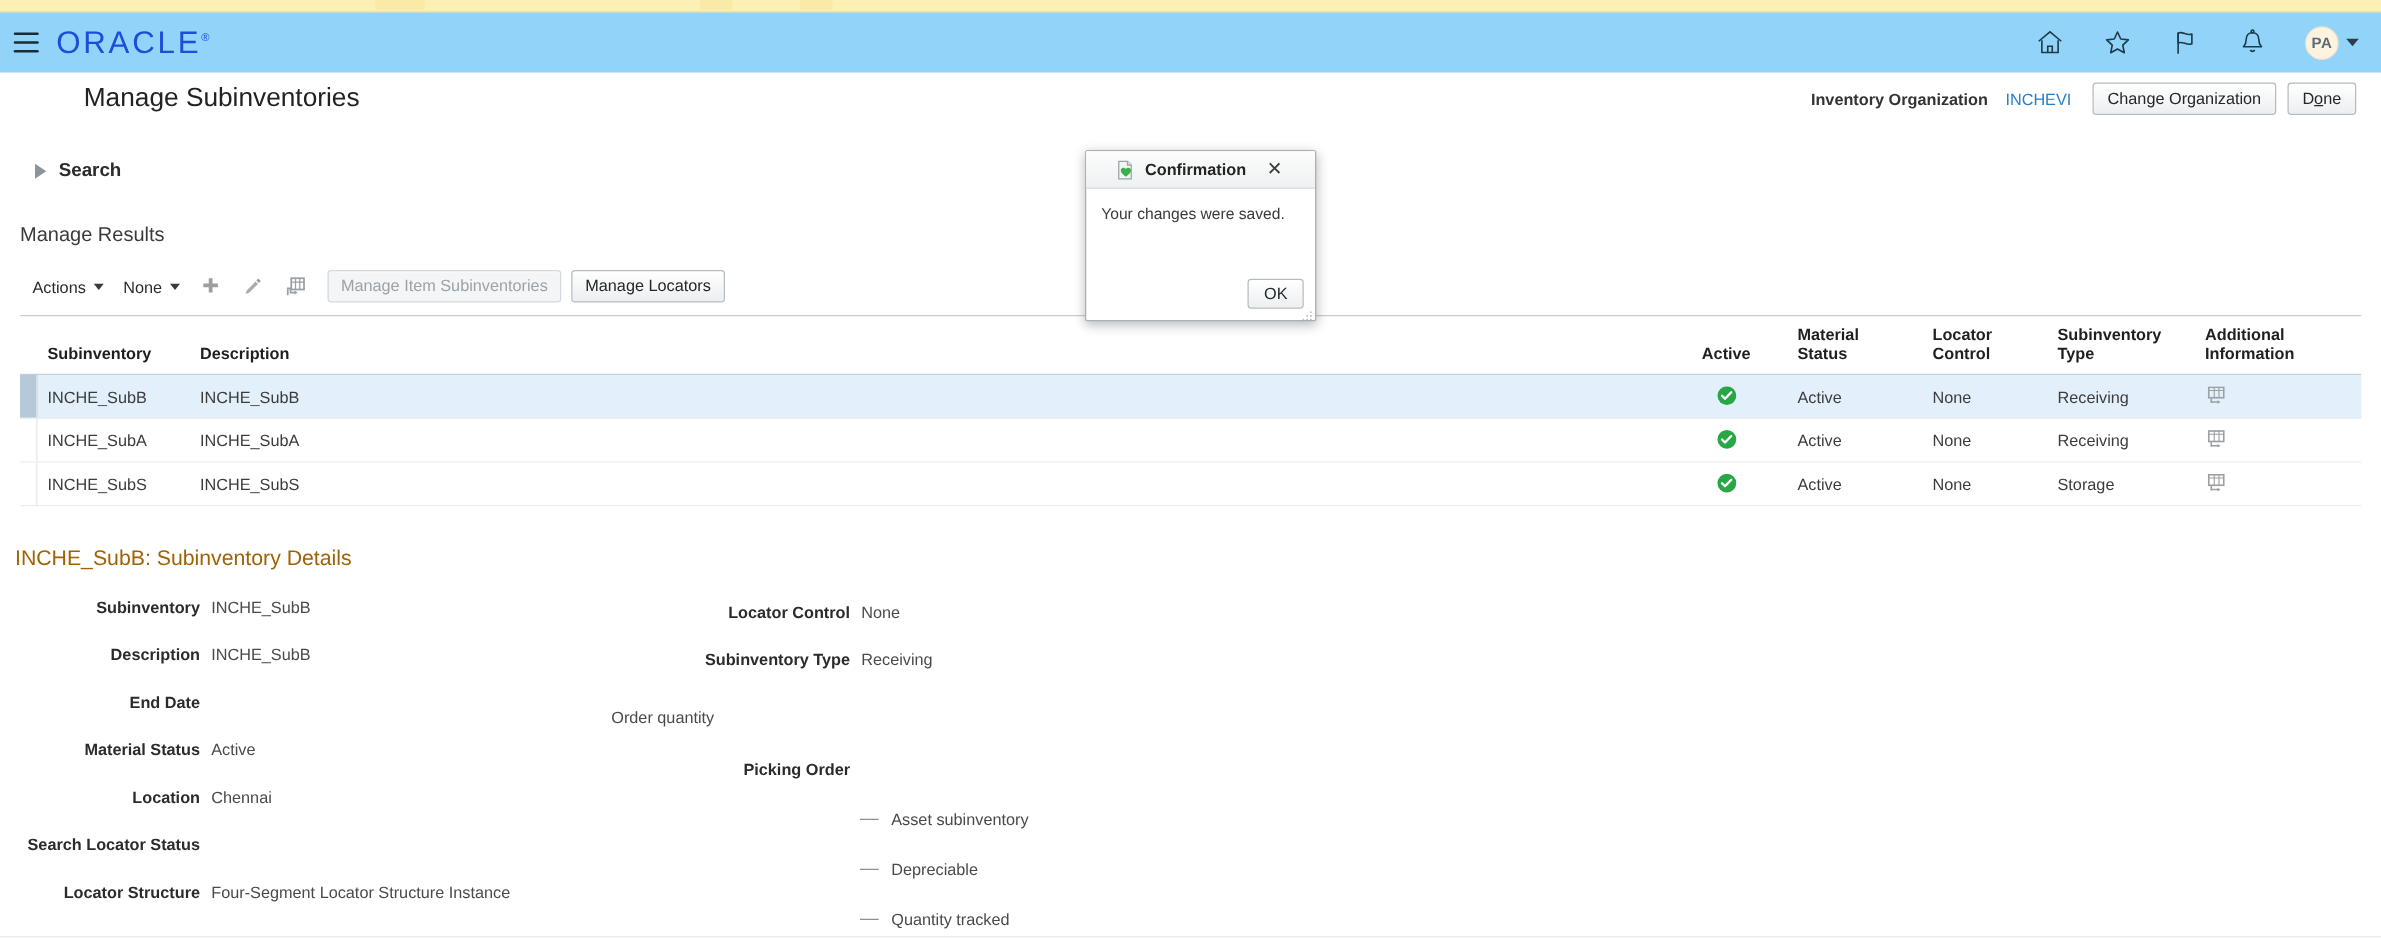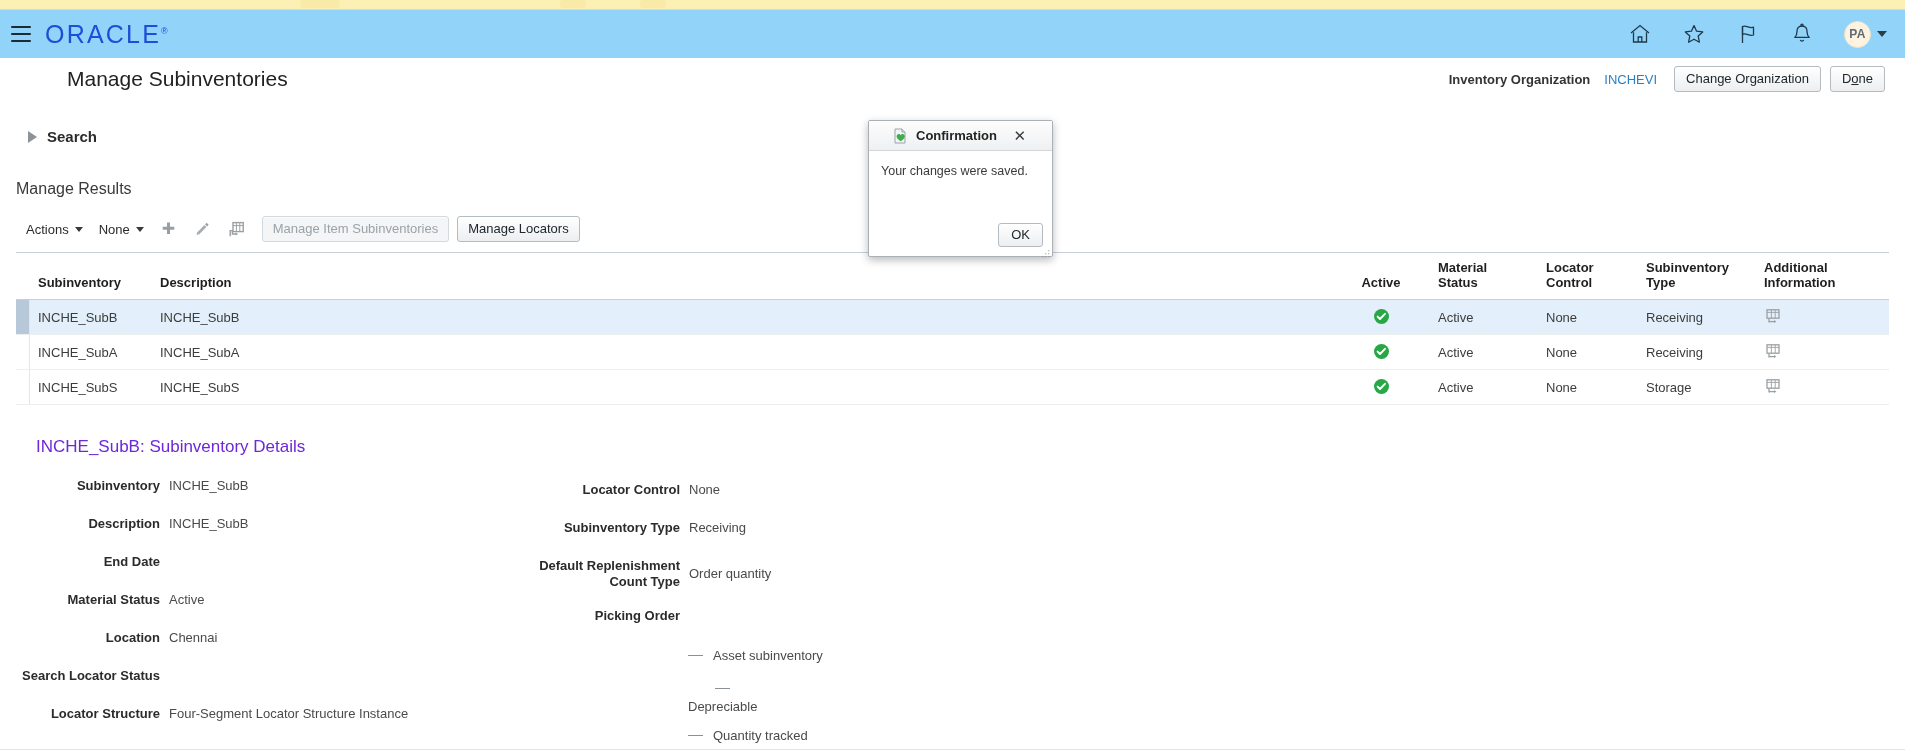--- a/index.html
+++ b/index.html
@@ -116,21 +116,21 @@
   .c-addl  { width:110px; text-align:center;}
   .thead .c-sub { margin-left:14px; }
   .check-circle {
     width:15px; height:15px; border-radius:50%; background:#27a745;
     display:inline-flex; align-items:center; justify-content:center;
   }
   .check-circle svg { display:block; }
   .addl-ico { display:inline-flex; }
 
   
-  .det-title { position:absolute; left:12px; top:437px; font-size:17px; color:#6d28d9;margin-left:24px;}
+  .det-title { position:absolute; left:12px; top:437px; font-size:17px; color:#a16207;}
   .det { position:absolute; top:478px; left:0; width:1905px; }
   .fld { position:absolute; display:flex; align-items:flex-start; }
   .fld .lab {
     font-size:13px; font-weight:bold; color:#2b2b2b; text-align:right;
     line-height:16px;
   }
   .fld .val { font-size:13px; color:#4a4a4a; line-height:16px; }
   .cbrow { position:absolute; display:flex; align-items:center; gap:10px;}
   .cbrow .dash { display:inline-block; width:15px; height:1px; background:#8a9097; }
   .cbrow .cblab { font-size:13px; color:#4a4a4a; }
@@ -387,36 +387,32 @@
 
     <div class="fld" style="left:480px;top:4px;width:420px;">
       <div class="lab" style="width:200px">Locator Control</div>
       <div class="val" style="margin-left:9px">None</div>
     </div>
     <div class="fld" style="left:480px;top:42px;width:420px;">
       <div class="lab" style="width:200px">Subinventory Type</div>
       <div class="val" style="margin-left:9px">Receiving</div>
     </div>
     <div class="fld" style="left:480px;top:80px;width:420px;">
-      <div class="lab" style="width:200px">
-        <span>Default Replenishment</span><br>
-        <span>Count Type</span>
-      </div>
       <div class="val" style="margin-left:9px;margin-top:8px">Order quantity</div>
     </div>
     <div class="fld" style="left:480px;top:130px;width:420px;">
       <div class="lab" style="width:200px">Picking Order</div>
       <div class="val" style="margin-left:9px"></div>
     </div>
 
     <div class="cbrow" style="left:688px;top:170px;">
       <span class="dash"></span>
       <span class="cblab">Asset subinventory</span>
     </div>
-    <div class="cbrow" style="left:688px;top:210px;flex-direction:column;">
+    <div class="cbrow" style="left:688px;top:210px;">
       <span class="dash"></span>
       <span class="cblab">Depreciable</span>
     </div>
     <div class="cbrow" style="left:688px;top:250px;">
       <span class="dash"></span>
       <span class="cblab">Quantity tracked</span>
     </div>
   </div>
 
   <div class="dlg">

